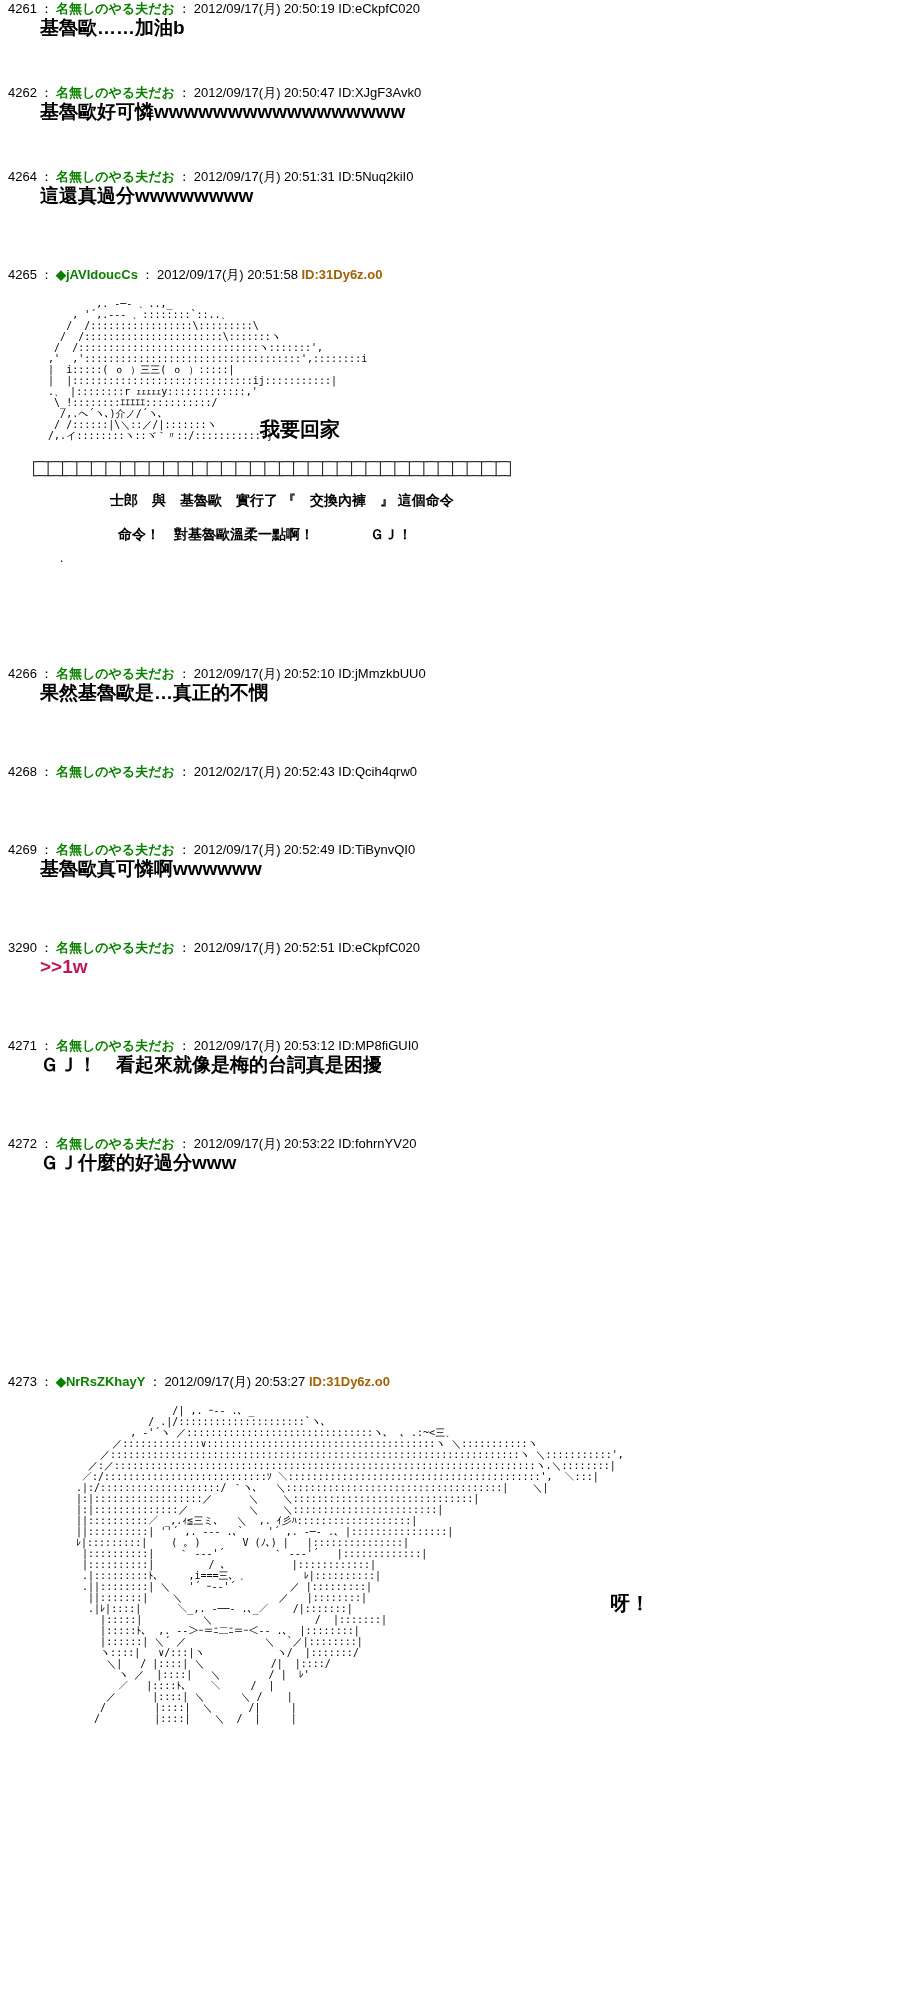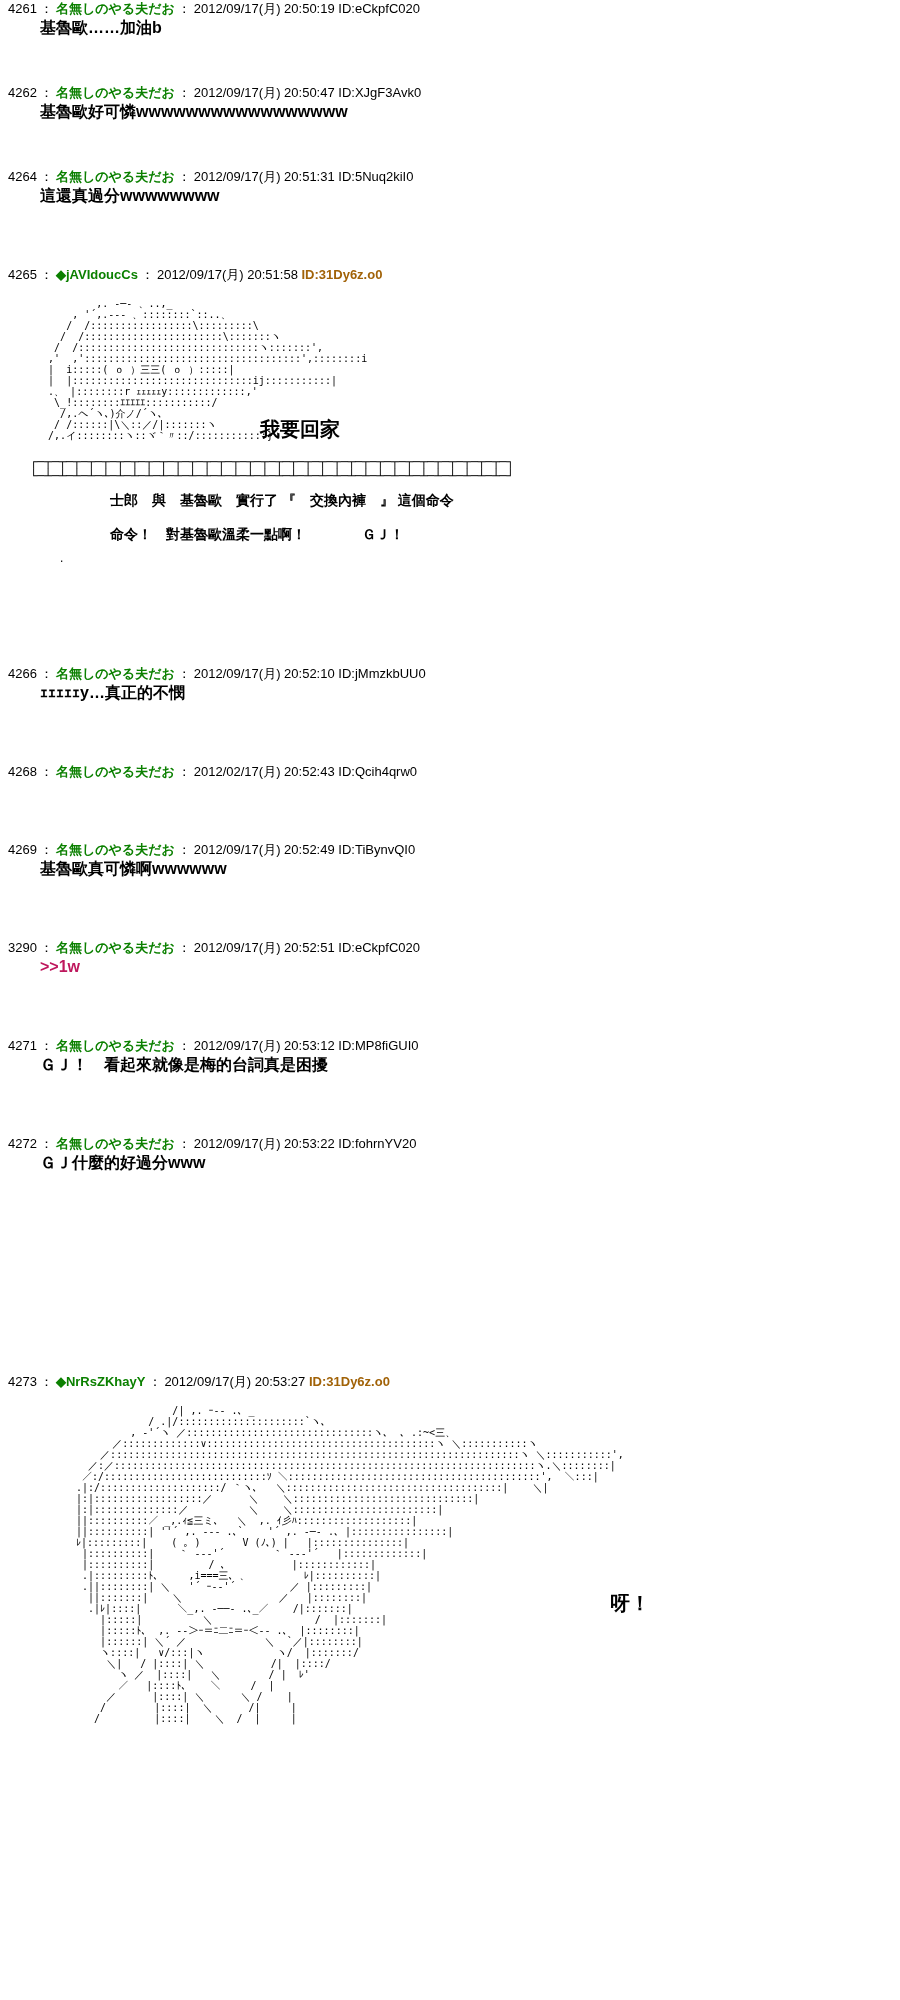--- a/index.html
+++ b/index.html
@@ -51,21 +51,21 @@
   .uid {
     color: #000000;
     font-size: 13px;
   }
   .uid.hl {
     color: #a16207;
     font-weight: bold;
   }
   .post-body {
     padding-left: 40px;
-    font-size: 16px;
+    font-size: 19px;
     line-height: 20px;
     font-weight: bold;
     color: #000000;
   }
   .post-body .quote {
     color: #be185d;
     font-weight: bold;
   }
   .aa {
     font-family: "DejaVu Sans Mono", "Liberation Mono", monospace;
@@ -96,20 +96,21 @@
     letter-spacing: 0;
   }
   .balloon-lines {
     padding-left: 80px;
     font-size: 14px;
     line-height: 34px;
     font-weight: bold;
   }
   .balloon-lines .l2 {
     display: block;
+    margin-left: 8px;
   }
   .dot-line {
     padding-left: 30px;
     font-size: 12px;
     line-height: 14px;
   }
   .aa-with-text {
     position: relative;
   }
   .aa-side-text {
@@ -188,21 +189,21 @@
       <div class="dot-line">.</div>
     </div>
   </div>
 
   <div class="spacer-xl"></div>
 
   <div class="post">
     <div class="post-head">
       <span class="post-num">4266</span><span class="colon">：</span><span class="name">名無しのやる夫だお</span><span class="colon">：</span><span class="date">2012/09/17(月) 20:52:10</span>&nbsp;<span class="uid">ID:jMmzkbUU0</span>
     </div>
-    <div class="post-body">ｪｪｪｪｪy…真正的不憫</div>
+    <div class="post-body">果然基魯歐是…真正的不憫</div>
   </div>
 
   <div class="spacer-lg"></div>
   <div class="spacer-sm"></div>
 
   <div class="post">
     <div class="post-head">
       <span class="post-num">4268</span><span class="colon">：</span><span class="name">名無しのやる夫だお</span><span class="colon">：</span><span class="date">2012/02/17(月) 20:52:43</span>&nbsp;<span class="uid">ID:Qcih4qrw0</span>
     </div>
   </div>

